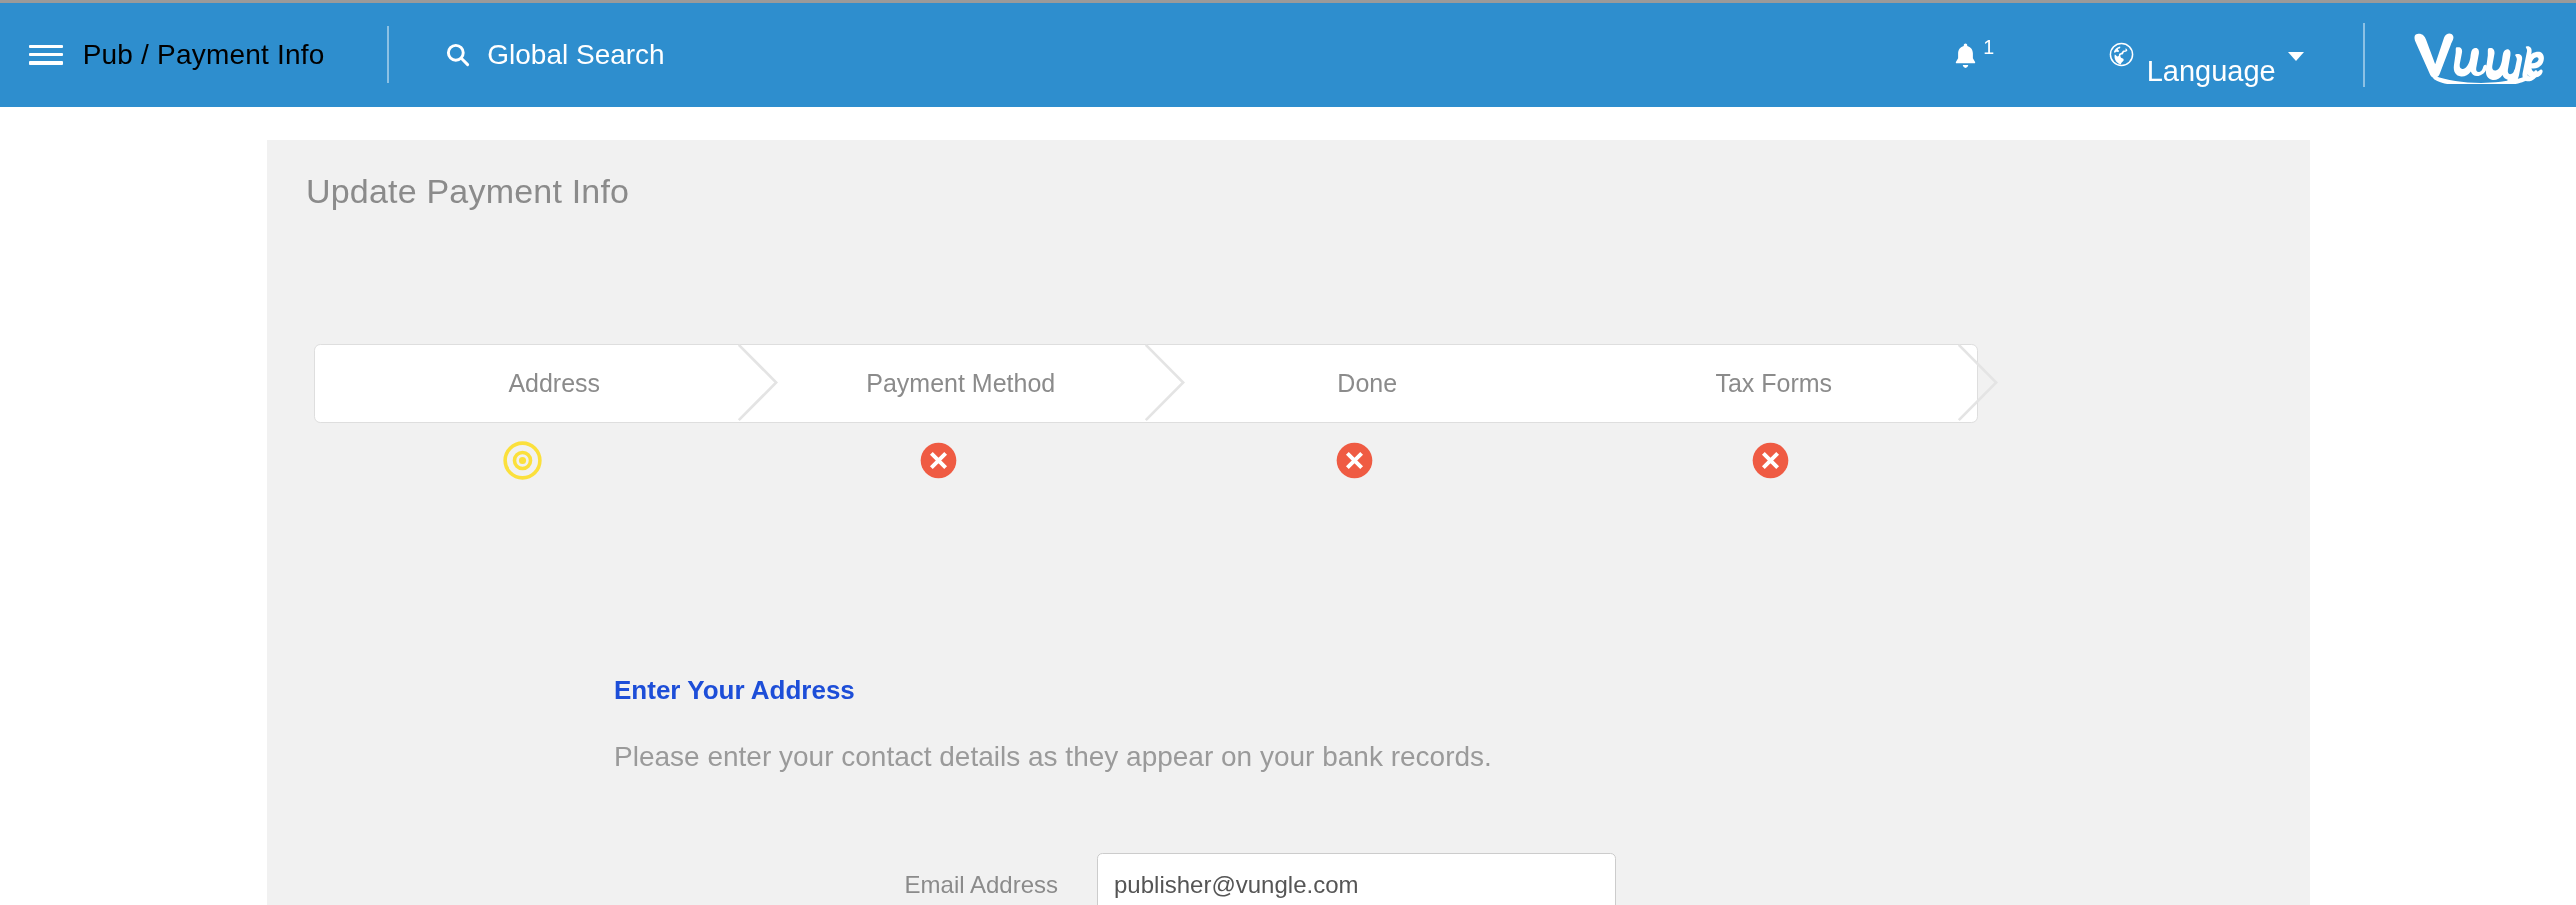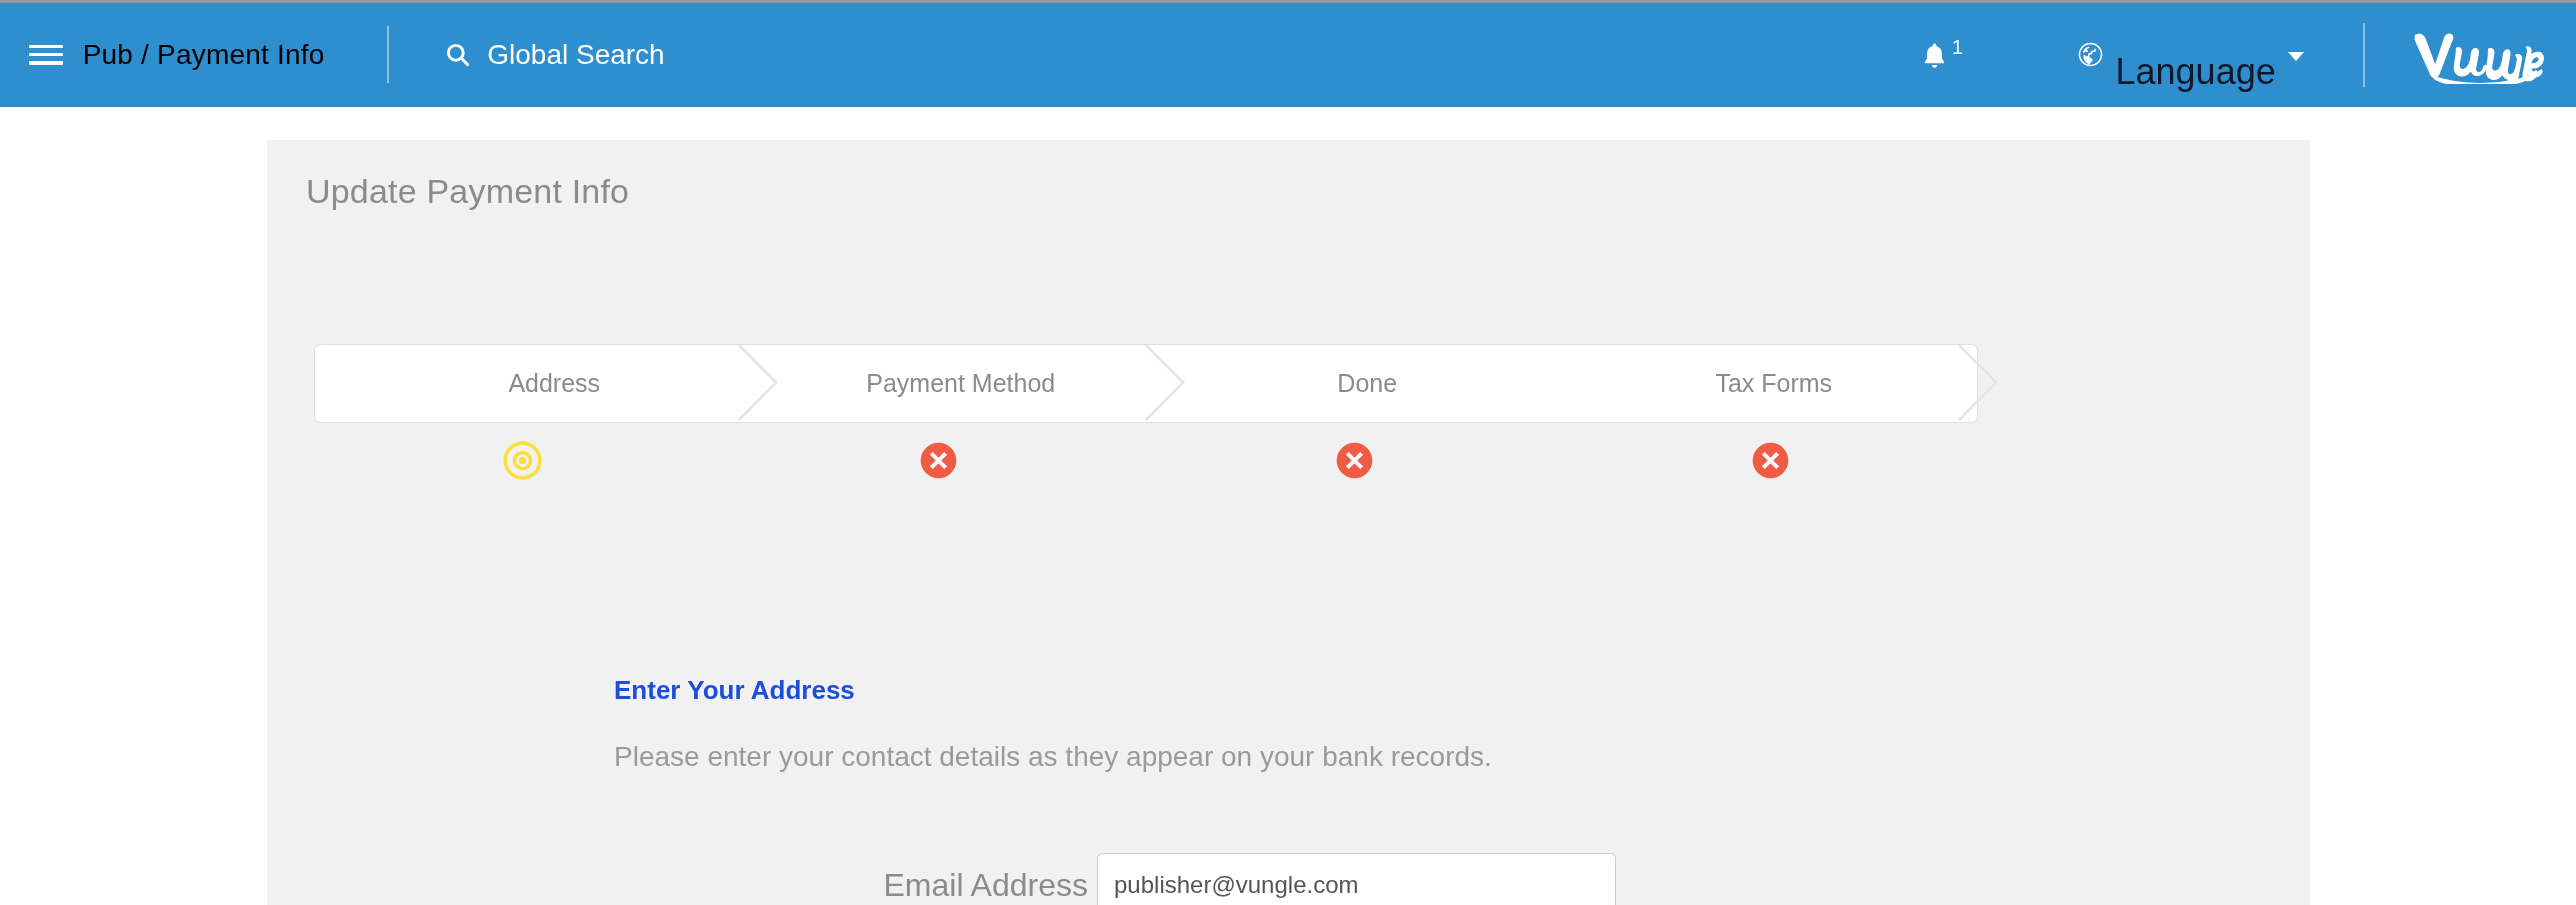--- a/index.html
+++ b/index.html
@@ -103,21 +103,21 @@
     margin-top: 0px;
   }
 
   .language {
     display: flex;
     align-items: center;
     margin-right: 59px;
     cursor: pointer;
   }
   .language .globe-ico { width: 27px; height: 27px; display:block; margin-right: 11.6px; }
-  .language .lang-label { color: #0f172a; font-size: 36px; white-space: nowrap; margin-top: 34px; }
+  .language .lang-label { color: #ffffff; font-size: 29px; white-space: nowrap; margin-top: 34px; }
   .language .caret {
     width: 0; height: 0;
     border-left: 8px solid transparent;
     border-right: 8px solid transparent;
     border-top: 9px solid #ffffff;
     margin-left: 12.5px;
     margin-top: 3.6px;
   }
   .header-divider-2 {
     width: 1.8px;
@@ -239,23 +239,23 @@
     position: absolute;
     display: flex;
     align-items: center;
     height: 64px;
   }
   .row-email { left: 347px; top: 713px; }
 
   .field-label {
     width: 483px;
     text-align: center;
-    padding-right: 9px;
-    box-sizing: border-box;
-    font-size: 32px;
+    padding-right: 39px;
+    box-sizing: border-box;
+    font-size: 24px;
     color: #8b8b8b;
     display: flex;
     align-items: center;
     justify-content: flex-end;
     white-space: nowrap;
   }
   .text-input {
     width: 519px;
     height: 64px;
     border: 0.9px solid #ccc;

